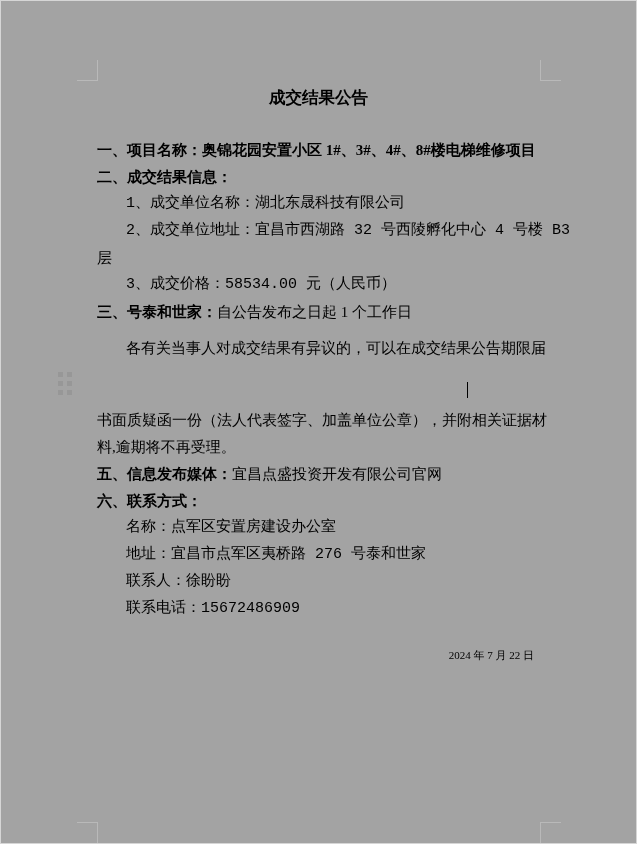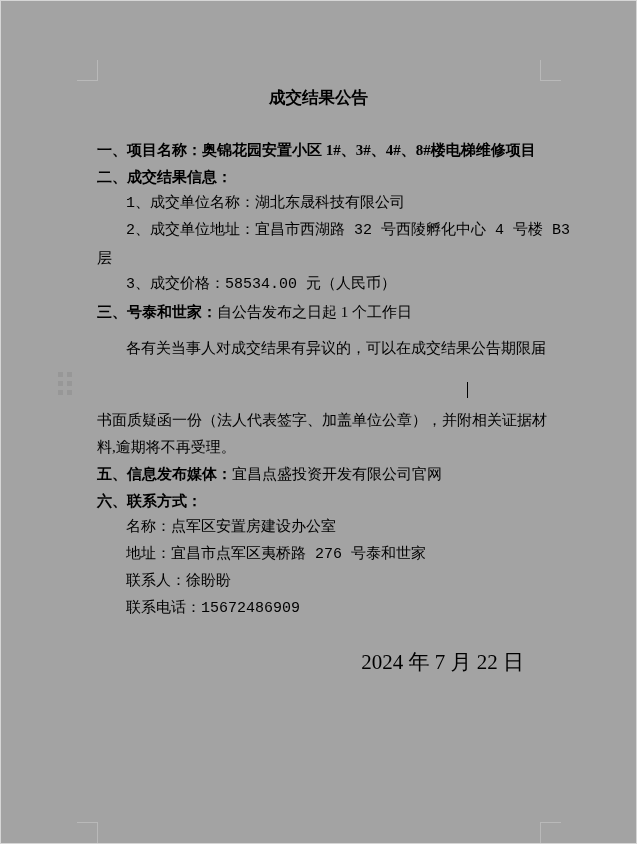--- a/index.html
+++ b/index.html
@@ -52,25 +52,25 @@
     width: 443px;
     height: 20px;
     font-size: 15px;
     line-height: 18px;
     white-space: nowrap;
   }
   .l .bd { font-weight: bold; }
   .ind { padding-left: 29px; font-family: Liberation Mono, monospace; }
   .date {
     position: absolute;
-    left: 80px;
+    left: 90px;
     width: 443px;
     top: 647px;
     text-align: right;
-    font-size: 21px;
+    font-size: 11px;
     white-space: nowrap;
   }
   .caret {
     position: absolute;
     left: 466px;
     top: 381px;
     width: 1px;
     height: 16px;
     background: #000000;
   }

